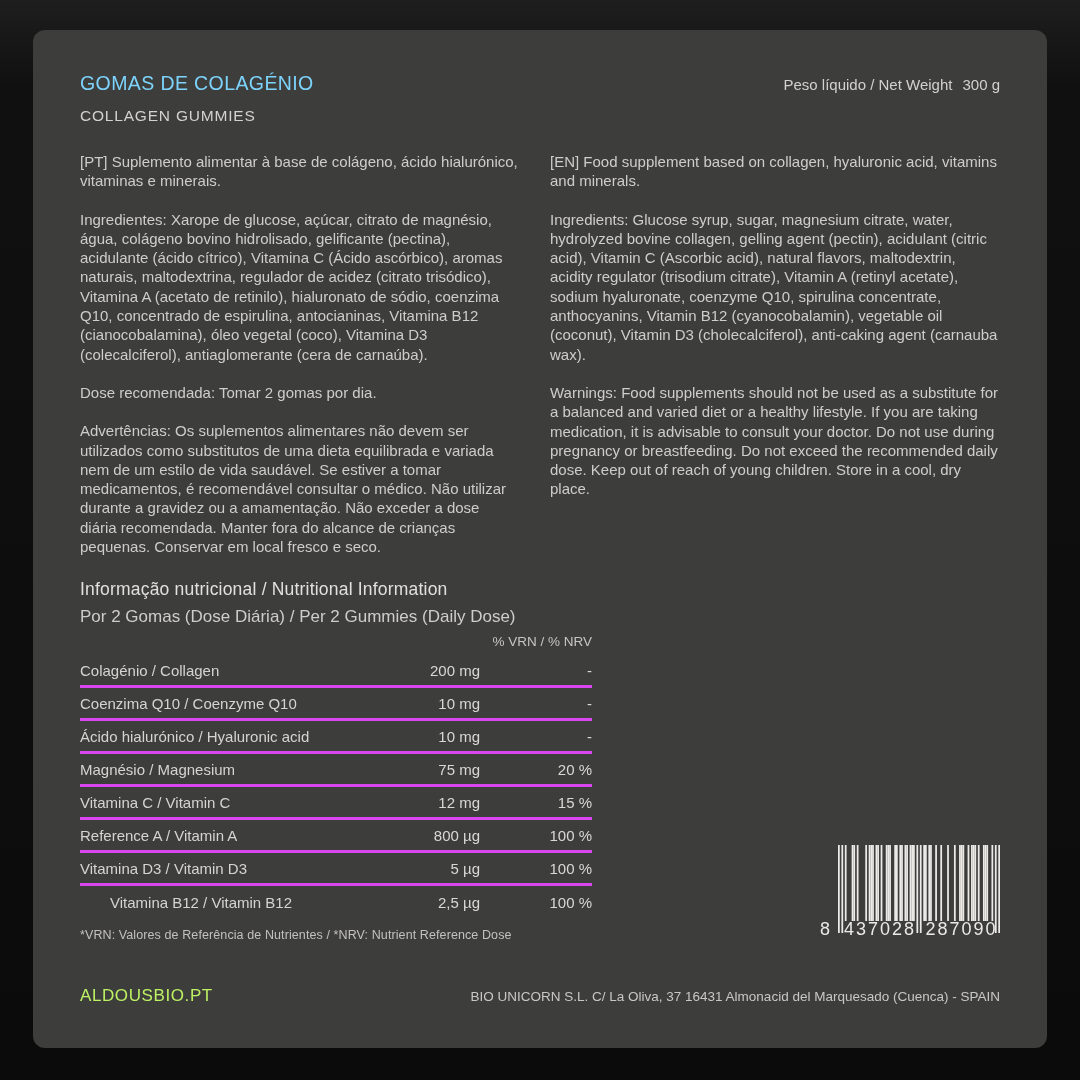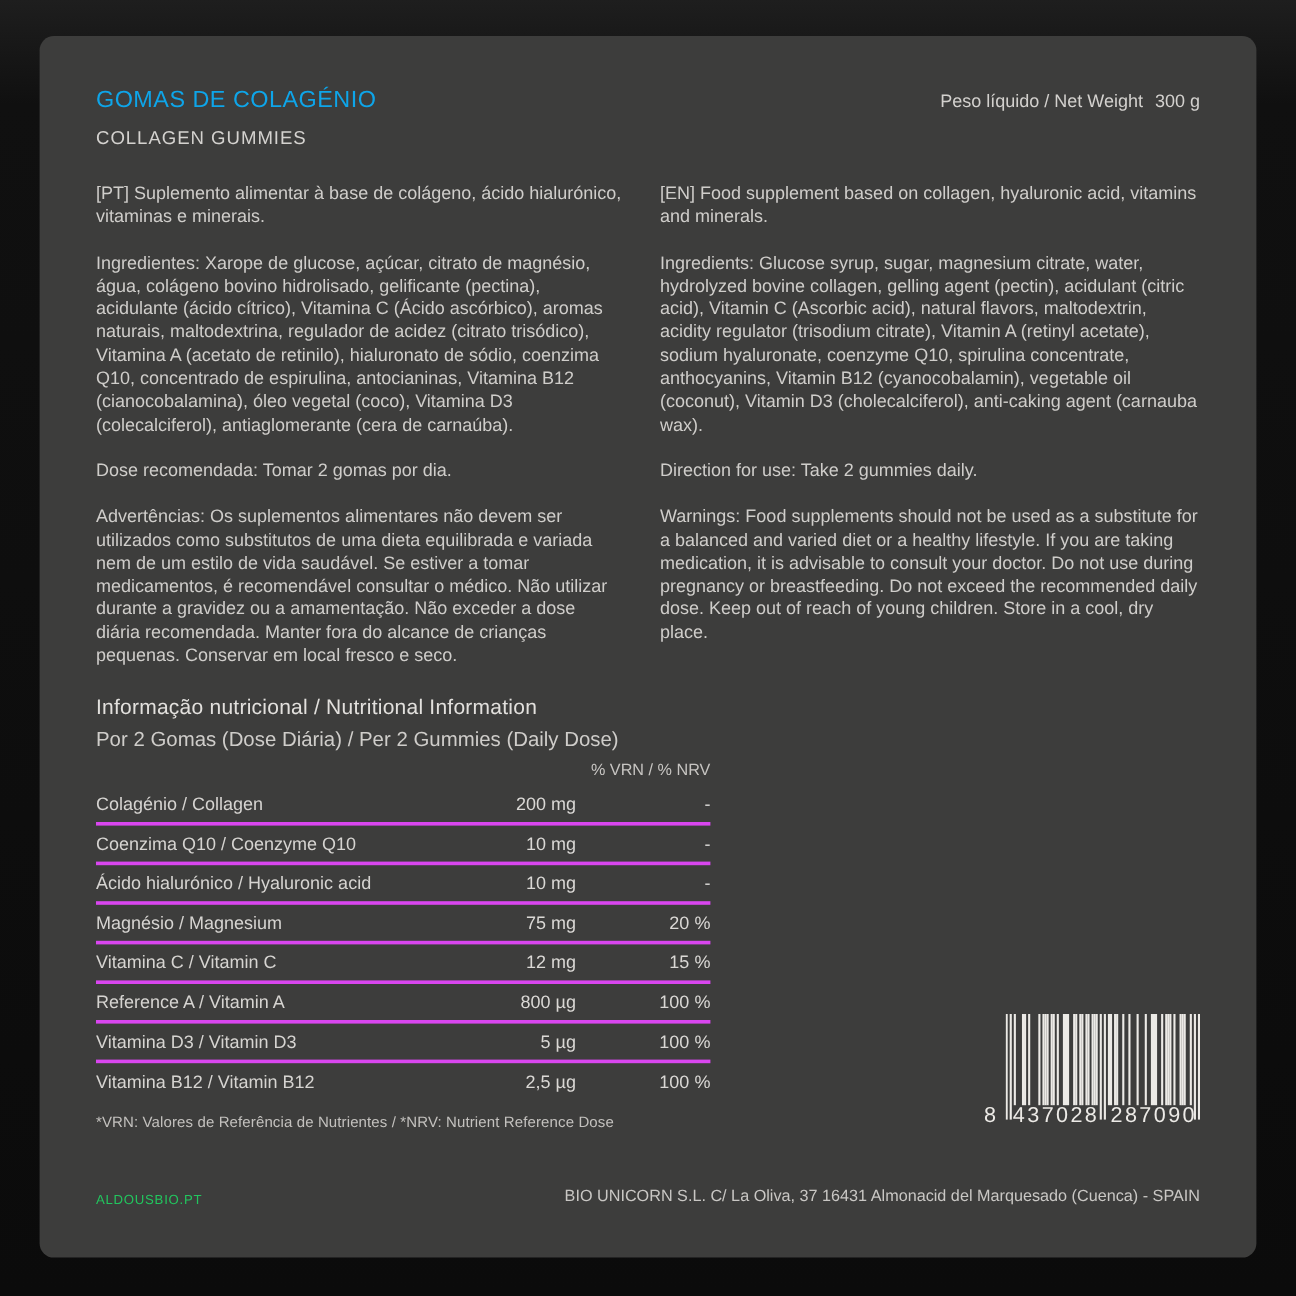--- a/index.html
+++ b/index.html
@@ -8,52 +8,52 @@
     font-family:"Liberation Sans","DejaVu Sans",sans-serif;
     background:linear-gradient(180deg,#1e1e1e 0%,#101010 8%,#0b0b0b 100%);
     position:relative; overflow:hidden;
     -webkit-font-smoothing:antialiased;
   }
   .panel {
     position:absolute; left:33px; top:30px; width:1014px; height:1018px;
     background:#3d3d3c; border-radius:12px; color:#cfcdca;
   }
   .hdr { position:absolute; left:47px; top:40px; }
-  .title { font-size:19.5px; letter-spacing:.4px; color:#0ea5e9; font-weight:400; line-height:26px; }
+  .title { font-size:19.5px; letter-spacing:.4px; color:#7dd3fc; font-weight:400; line-height:26px; }
   .subtitle { font-size:15.5px; letter-spacing:.8px; color:#d4d2cf; margin-top:11px; }
   .netweight { position:absolute; top:46px; right:47px; font-size:15px; color:#d3d1ce;padding-left:22px; }
   .netweight .val { margin-left:10px; }
 
   .col { position:absolute; top:122px; width:440px; font-size:15px; line-height:19.3px; color:#cfcdca; }
   .col-pt { left:47px; }
   .col-en { left:517px; width:452px; }
   .col p { margin-bottom:19px; }
 
   .nut-head { position:absolute; left:47px; top:549px; }
   .nut-title { font-size:17.5px; color:#e2e0dd; letter-spacing:.2px; }
   .nut-sub { font-size:17px; color:#cfcdca; margin-top:7px; }
 
   .nrv-header { position:absolute; left:47px; top:604px; width:512px; text-align:right; font-size:13.5px; color:#c7c5c2; }
 
   .ntable { position:absolute; left:47px; top:625px; width:512px; }
   .nrow { display:flex; align-items:center; height:33px; border-bottom:3px solid #d946ef; font-size:15px; }
-  .nrow:last-child { border-bottom:none; }
+  .nrow:last-child { border-bottom:none;margin-left:30px; }
   .nrow .lbl { flex:1; color:#d6d4d1; }
   .nrow .amt { width:115px; text-align:right; color:#dad8d5; }
   .nrow .nrv { width:112px; text-align:right; color:#dad8d5; }
   .footnote { position:absolute; left:47px; top:898px; font-size:12.5px; color:#c3c1be; letter-spacing:.1px; }
 
   .barcode { position:absolute; right:47px; top:815px; width:162px; height:122px; }
   .barcode svg { display:block; }
   .bc-num { position:absolute; top:74px; font-size:18px; color:#eceae6; }
   .bc-first { left:-18px; }
   .bc-left  { left:6px;  width:57px; text-align:center; letter-spacing:2px; }
   .bc-right { left:87px; width:73px; text-align:center; letter-spacing:2px; }
 
-  .foot-left { position:absolute; left:47px; bottom:42px; font-size:11px; letter-spacing:.6px; color:#22c55e; }
+  .foot-left { position:absolute; left:47px; bottom:42px; font-size:17px; letter-spacing:.6px; color:#bef264; }
   .foot-right { position:absolute; right:47px; bottom:44px; font-size:13.5px; color:#c9c7c4; }
 </style>
 </head>
 <body>
 
 <div class="panel">
 
   <div class="hdr">
     <div class="title">GOMAS DE COLAGÉNIO</div>
     <div class="subtitle">COLLAGEN GUMMIES</div>
@@ -66,21 +66,20 @@
   <div class="col col-pt">
     <p>[PT] Suplemento alimentar à base de colágeno, ácido hialurónico, vitaminas e minerais.</p>
     <p>Ingredientes: Xarope de glucose, açúcar, citrato de magnésio, água, colágeno bovino hidrolisado, gelificante (pectina), acidulante (ácido cítrico), Vitamina C (Ácido ascórbico), aromas naturais, maltodextrina, regulador de acidez (citrato trisódico), Vitamina A (acetato de retinilo), hialuronato de sódio, coenzima Q10, concentrado de espirulina, antocianinas, Vitamina B12 (cianocobalamina), óleo vegetal (coco), Vitamina D3 (colecalciferol), antiaglomerante (cera de carnaúba).</p>
     <p>Dose recomendada: Tomar 2 gomas por dia.</p>
     <p>Advertências: Os suplementos alimentares não devem ser utilizados como substitutos de uma dieta equilibrada e variada nem de um estilo de vida saudável. Se estiver a tomar medicamentos, é recomendável consultar o médico. Não utilizar durante a gravidez ou a amamentação. Não exceder a dose diária recomendada. Manter fora do alcance de crianças pequenas. Conservar em local fresco e seco.</p>
   </div>
 
   <div class="col col-en">
     <p>[EN] Food supplement based on collagen, hyaluronic acid, vitamins and minerals.</p>
     <p>Ingredients: Glucose syrup, sugar, magnesium citrate, water, hydrolyzed bovine collagen, gelling agent (pectin), acidulant (citric acid), Vitamin C (Ascorbic acid), natural flavors, maltodextrin, acidity regulator (trisodium citrate), Vitamin A (retinyl acetate), sodium hyaluronate, coenzyme Q10, spirulina concentrate, anthocyanins, Vitamin B12 (cyanocobalamin), vegetable oil (coconut), Vitamin D3 (cholecalciferol), anti-caking agent (carnauba wax).</p>
-    <p>Direction for use: Take 2 gummies daily.</p>
     <p>Warnings: Food supplements should not be used as a substitute for a balanced and varied diet or a healthy lifestyle. If you are taking medication, it is advisable to consult your doctor. Do not use during pregnancy or breastfeeding. Do not exceed the recommended daily dose. Keep out of reach of young children. Store in a cool, dry place.</p>
   </div>
 
   <div class="nut-head">
     <div class="nut-title">Informação nutricional / Nutritional Information</div>
     <div class="nut-sub">Por 2 Gomas (Dose Diária)  / Per 2 Gummies (Daily Dose)</div>
   </div>
 
   <div class="nrv-header">% VRN / % NRV</div>
 

